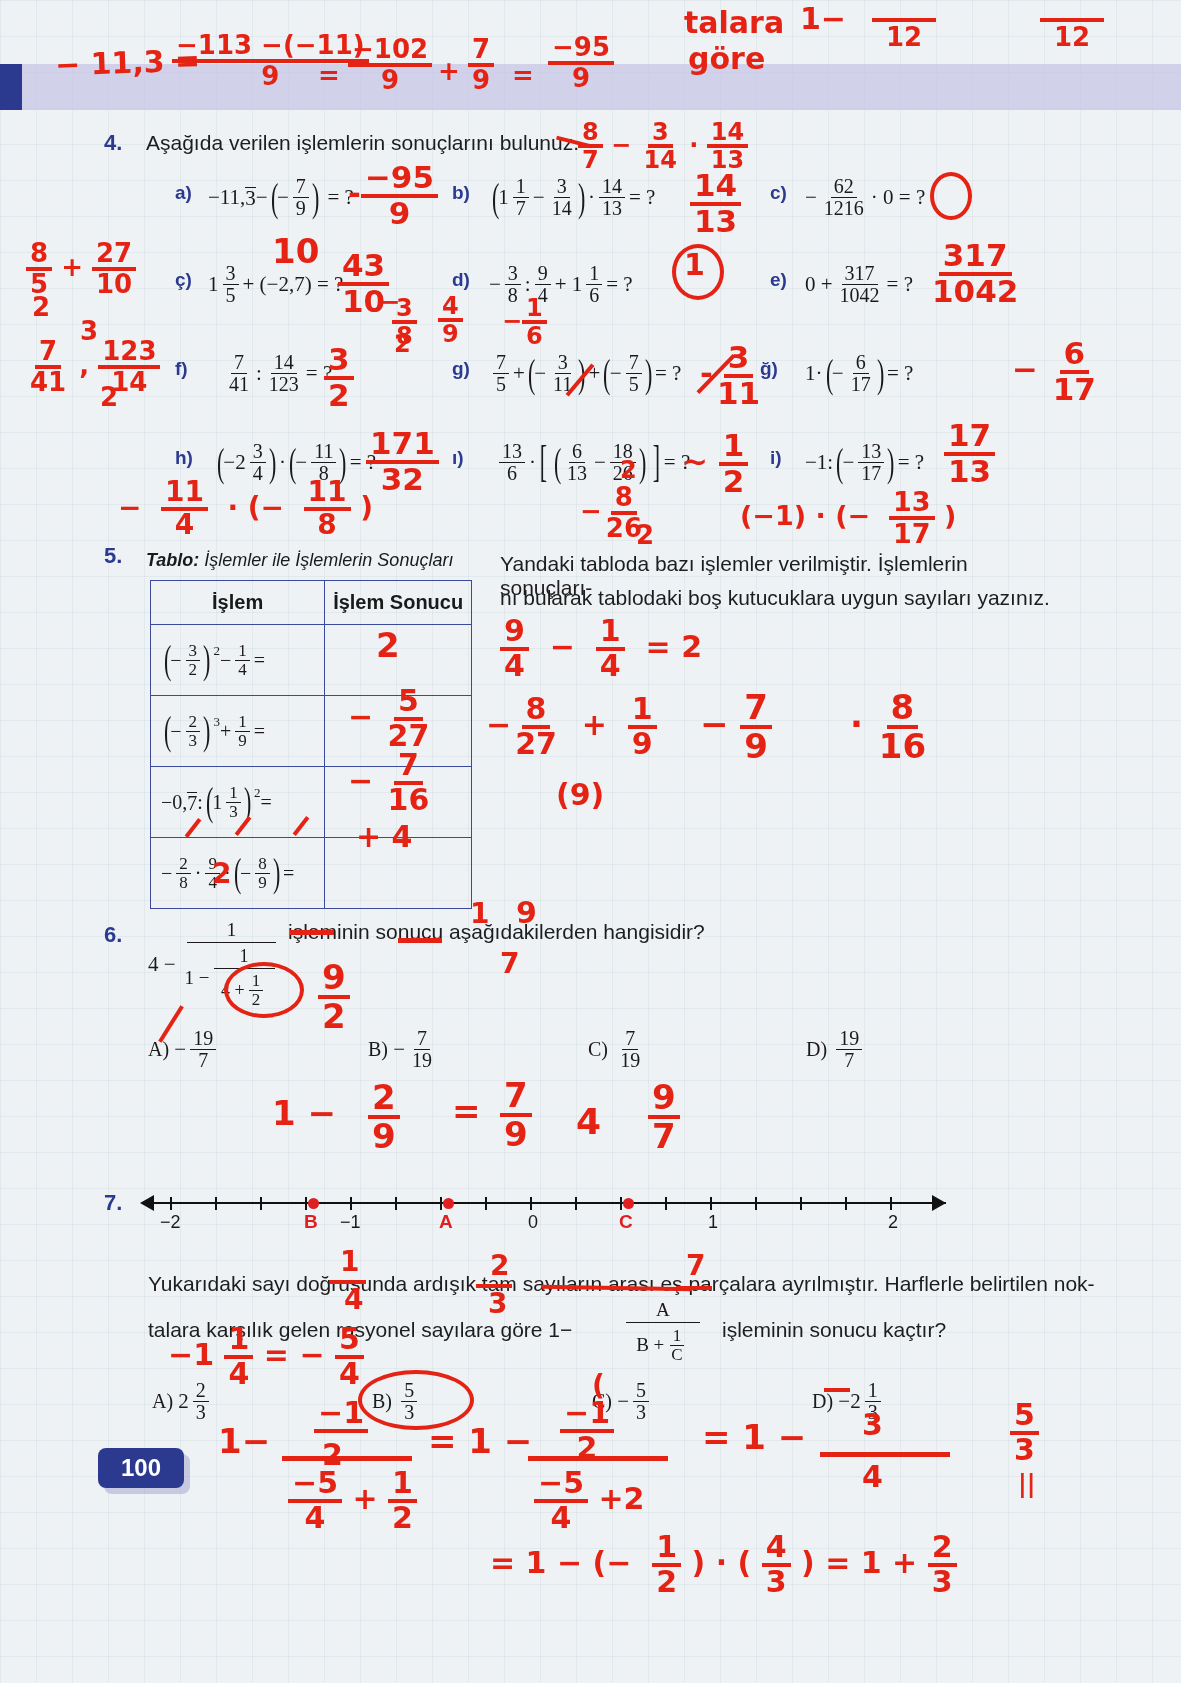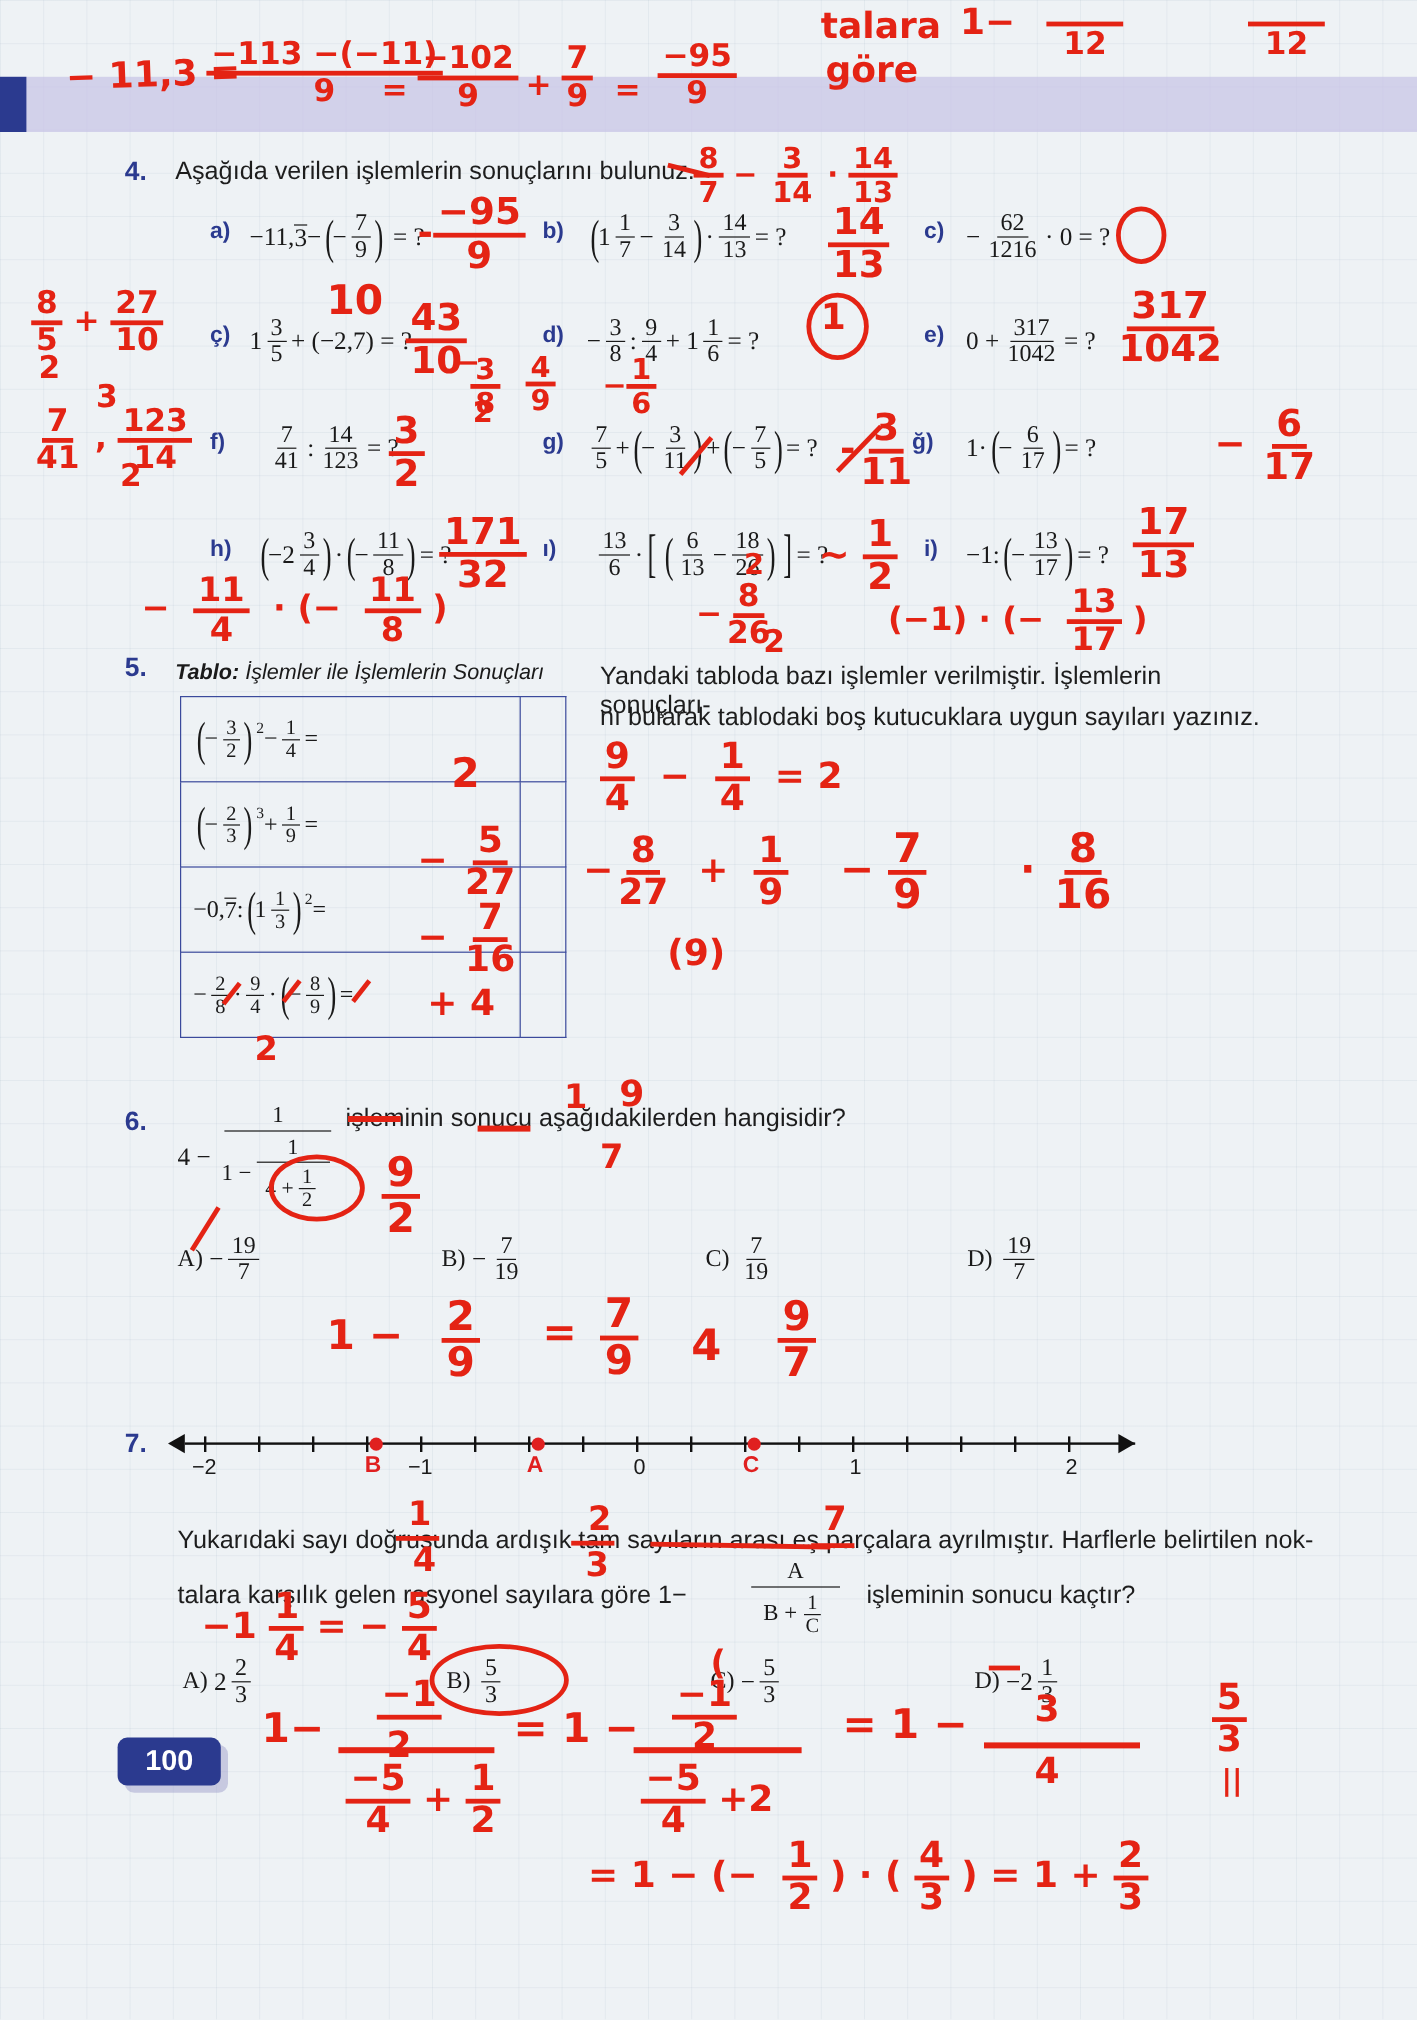--- a/index.html
+++ b/index.html
@@ -281,20 +281,24 @@
       <span>= ?</span>
   </div>
 
   <div style="position:absolute;left:104px;top:543px;" class="qnum">5.</div>
   <div style="position:absolute;left:146px;top:550px;" class="tcap">
     <b>Tablo:</b><span> İşlemler ile İşlemlerin Sonuçları</span>
   </div>
 
   <table class="tbl" style="position:absolute;left:150px;top:580px;width:322px;">
     <tbody>
+        <tr>
+      <th style="width:168px;">İşlem</th>
+      <th style="width:154px;">İşlem Sonucu</th>
+    </tr>
     <tr>
       <td>
         <span class="m" style="font-size:20px;">
           <span class="paren pl">(</span>
               <span>−</span>
           <span class="frac small">
                 <span class="num">3</span>
                 <span class="den">2</span>
               </span>
           <span class="paren pr">)</span>

